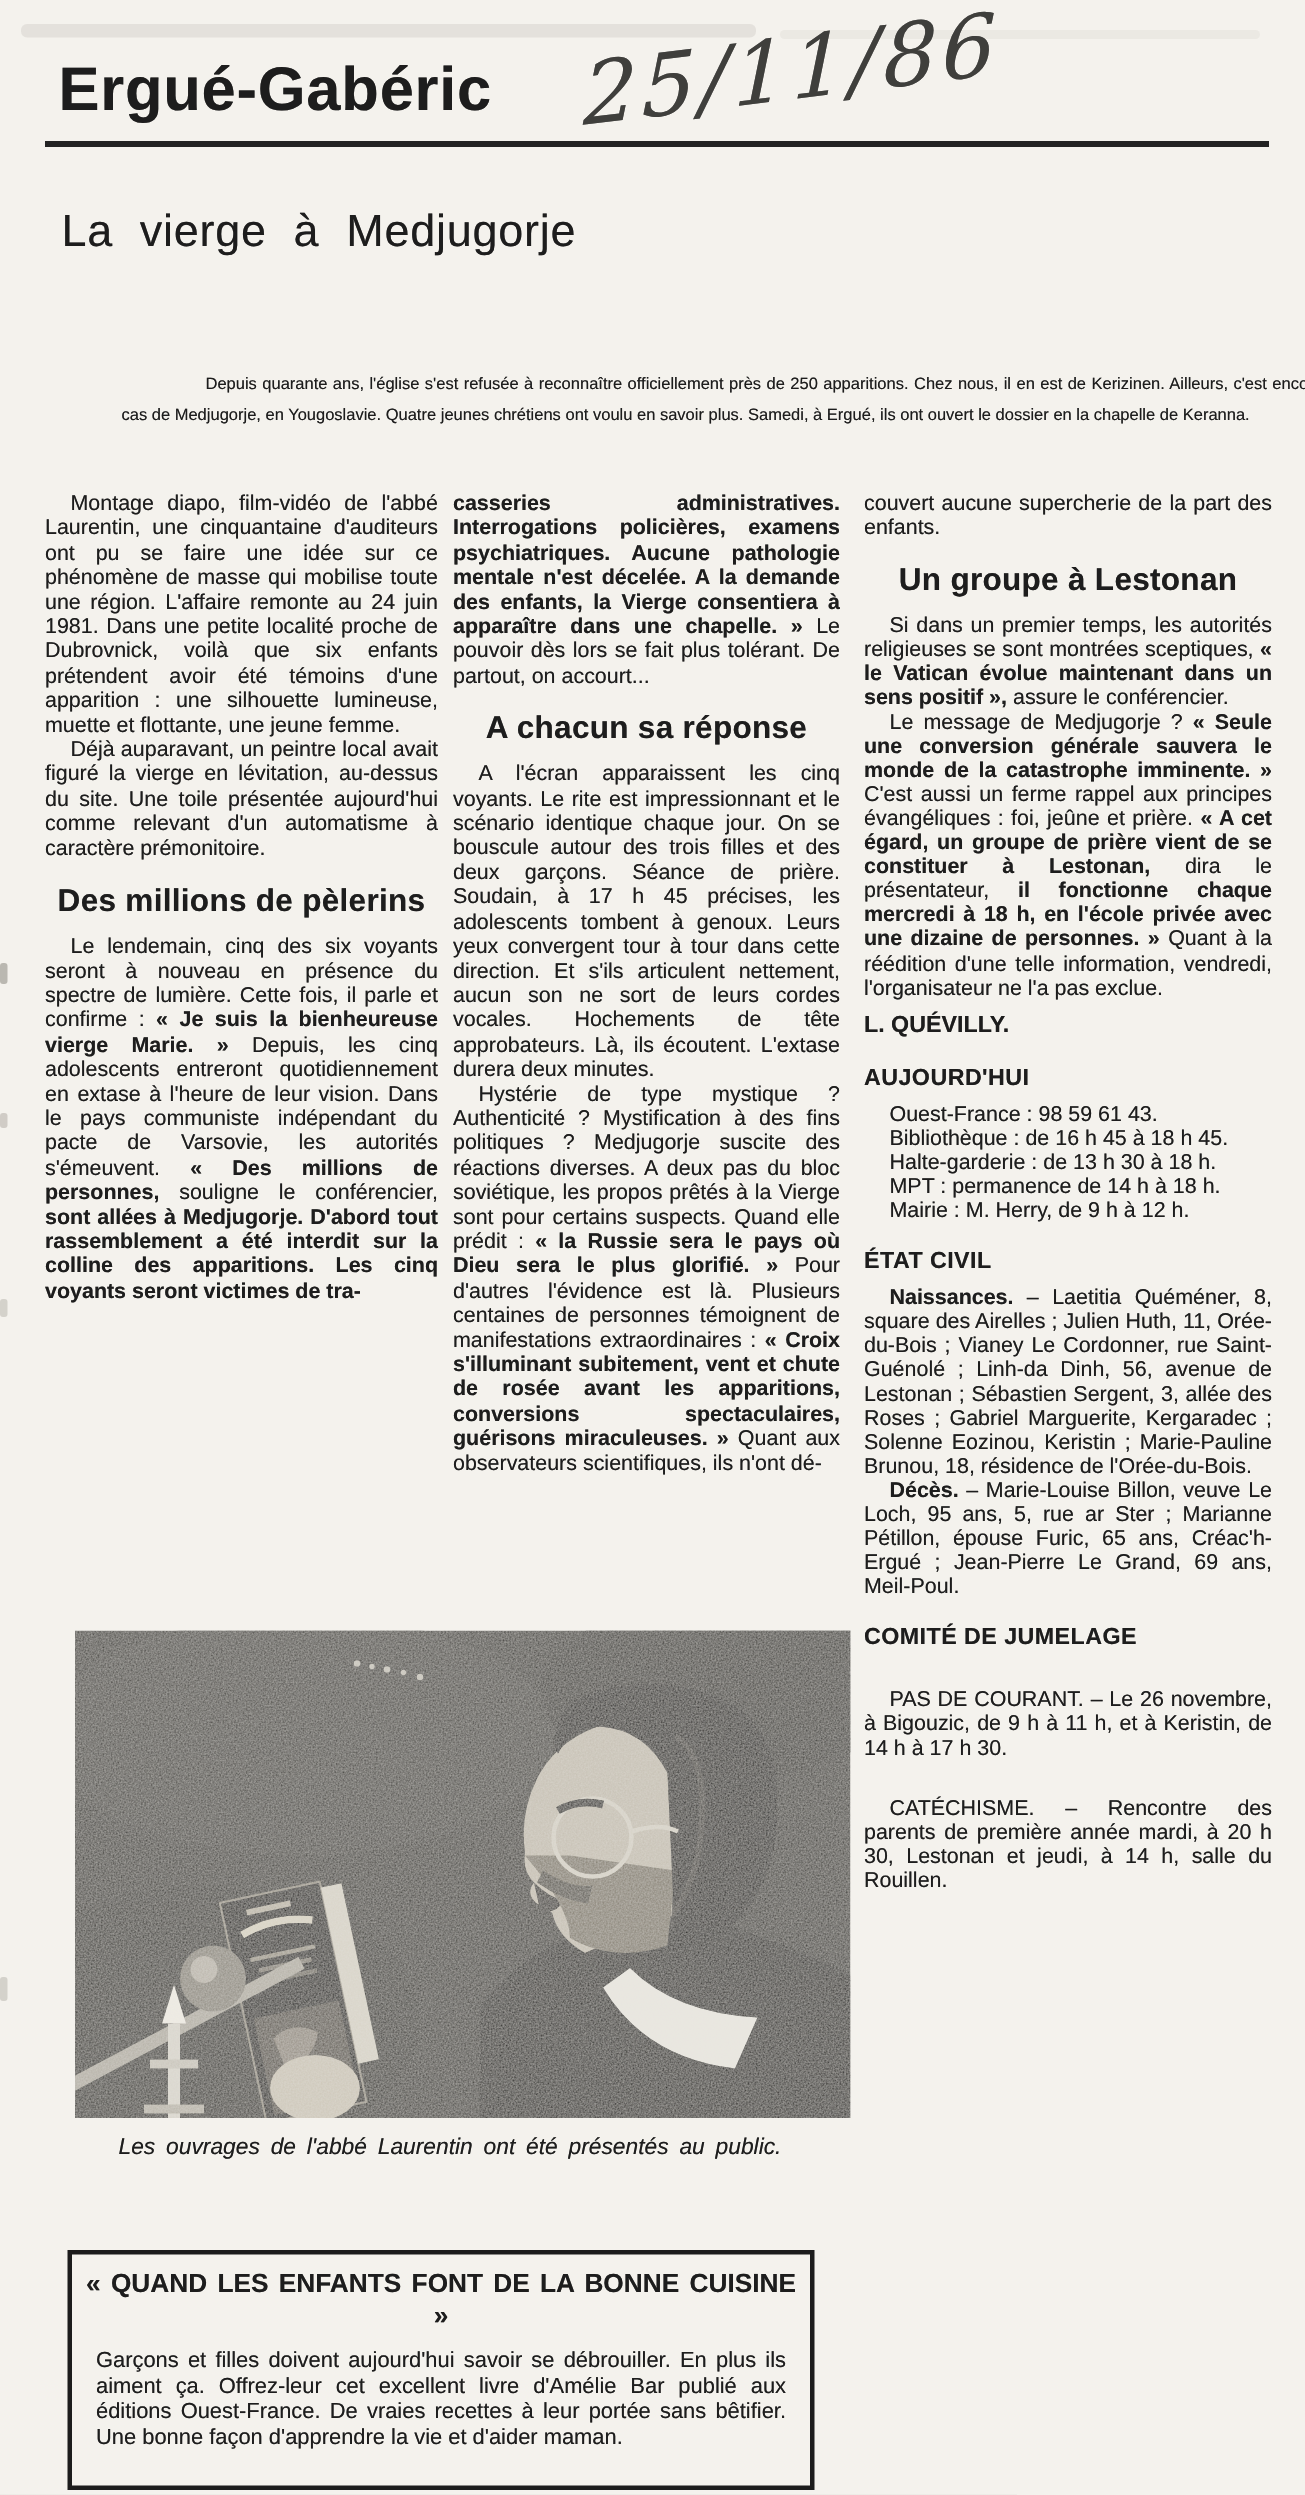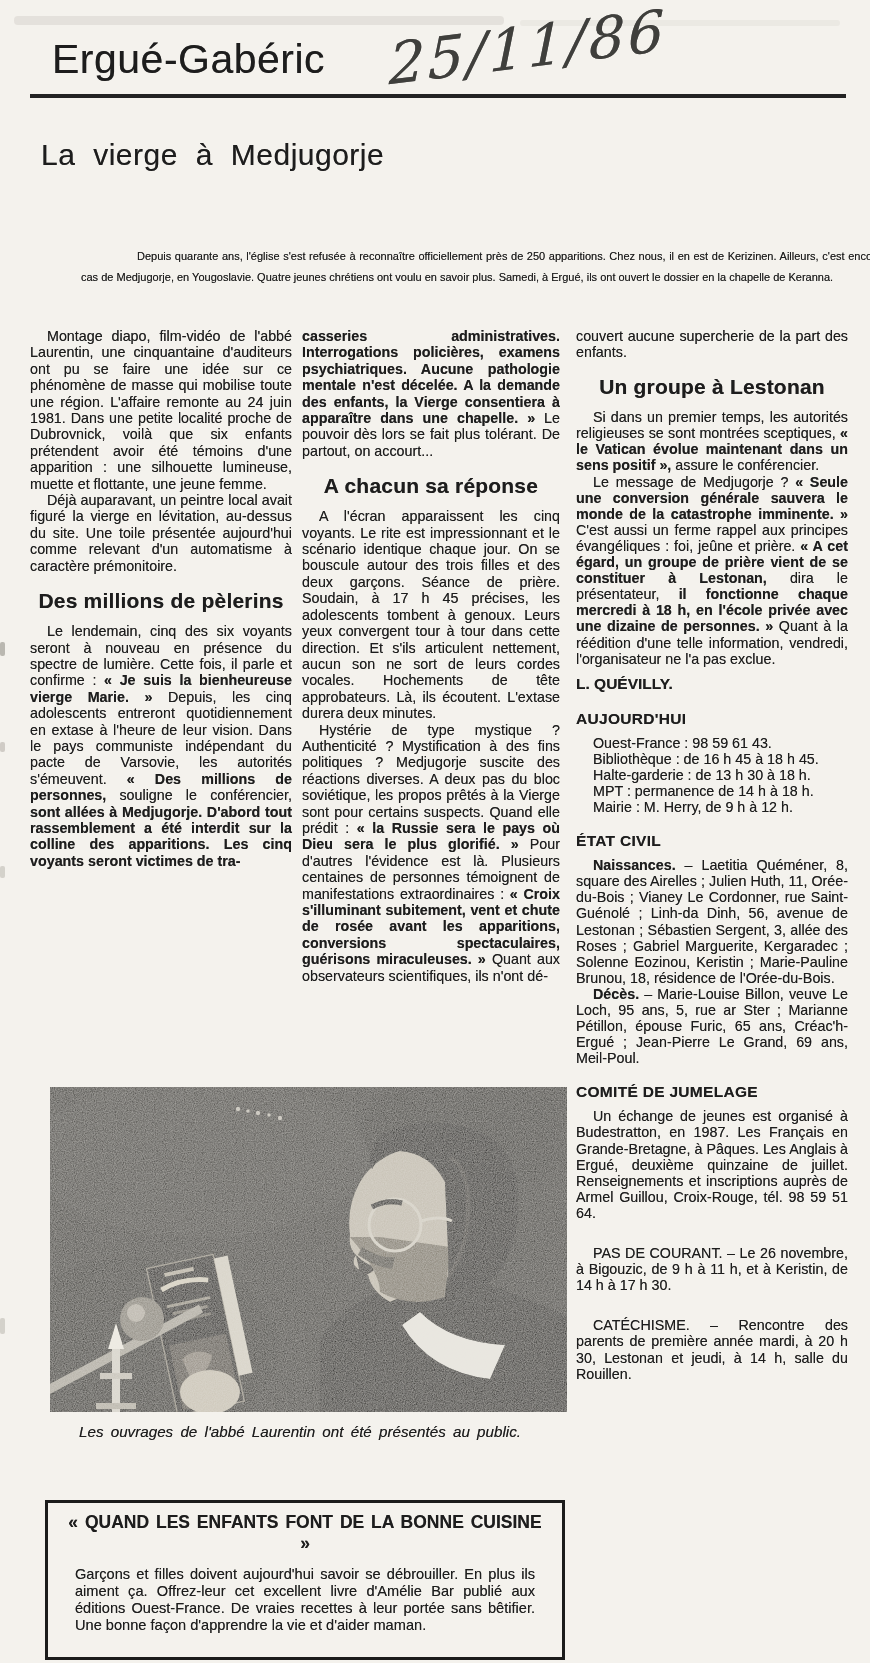--- a/index.html
+++ b/index.html
@@ -7,21 +7,21 @@
     position:relative;width:870px;height:1663px;margin:0 auto;
     background:#f4f2ed;
     font-family:"Liberation Sans", sans-serif;
     color:#1d1d1d;overflow:hidden;
   }
   .inktxt{text-shadow:0 0 .35px rgba(20,20,20,.6);}
   
   .tear{position:absolute;background:#d7d4cd;border-radius:4px;}
   .edge-mark{position:absolute;left:0;width:5px;background:#8b887f;border-radius:2px;opacity:.55;}
   
-  .section-label{position:absolute;left:52px;top:36px;font-size:41px;font-weight:400;letter-spacing:.5px;}
+  .section-label{position:absolute;left:39px;top:36px;font-size:41px;font-weight:700;letter-spacing:.5px;}
   .hand-date{
     position:absolute;left:388px;top:14px;
     font-family:"DejaVu Serif", serif;font-style:italic;
     font-size:57px;color:#30302e;letter-spacing:3px;
     transform:rotate(-7deg) skewX(-8deg);opacity:.92;
   }
   .rule{position:absolute;left:30px;top:94px;width:816px;height:4px;background:#232323;}
   
   .kicker{position:absolute;left:41px;top:138px;font-size:30px;word-spacing:9px;letter-spacing:.5px;}
   .headline{position:absolute;left:32px;top:180px;width:816px;font-size:40px;font-weight:700;letter-spacing:-.5px;white-space:nowrap;}
@@ -43,21 +43,21 @@
   .signature{font-size:15.5px;font-weight:700;text-align:left;margin:8px 22px 0 0;}
   
   .photo{position:absolute;left:50px;top:1087px;width:517px;height:325px;}
   .caption{
     position:absolute;left:40px;top:1423px;width:520px;text-align:center;
     font-style:italic;font-size:15.2px;word-spacing:3px;
   }
   
   .boxed{
     position:absolute;left:45px;top:1500px;width:484px;
-    border:3px solid #1c1c1c;padding:9px 15px 11px;background:#f4f2ed;
+    border:3px solid #1c1c1c;padding:9px 4px 11px;background:#f4f2ed;
   }
   .boxed-title{font-size:17.5px;font-weight:700;text-align:center;margin:0 0 8px;word-spacing:2px;}
   .boxed-body{font-size:14.6px;line-height:17px;text-align:justify;margin:12px;}
 </style>
 </head>
 <body>
 
 <div class="sheet inktxt">
 
   <div class="tear" style="left:14px;top:16px;width:490px;height:9px;opacity:.55;"></div>
@@ -95,21 +95,20 @@
       <div class="secthead">AUJOURD'HUI</div>
       <p class="bp"><span>Ouest-France : 98 59 61 43.</span></p>
       <p class="bp"><span>Bibliothèque : de 16 h 45 à 18 h 45.</span></p>
       <p class="bp"><span>Halte-garderie : de 13 h 30 à 18 h.</span></p>
       <p class="bp"><span>MPT : permanence de 14 h à 18 h.</span></p>
       <p class="bp"><span>Mairie : M. Herry, de 9 h à 12 h.</span></p>
       <div class="secthead">ÉTAT CIVIL</div>
       <p class="bp"><b>Naissances.</b><span> – Laetitia Quéméner, 8, square des Airelles ; Julien Huth, 11, Orée-du-Bois ; Vianey Le Cordonner, rue Saint-Guénolé ; Linh-da Dinh, 56, avenue de Lestonan ; Sébastien Sergent, 3, allée des Roses ; Gabriel Marguerite, Kergaradec ; Solenne Eozinou, Keristin ; Marie-Pauline Brunou, 18, résidence de l'Orée-du-Bois.</span></p>
       <p class="bp"><b>Décès.</b><span> – Marie-Louise Billon, veuve Le Loch, 95 ans, 5, rue ar Ster ; Marianne Pétillon, épouse Furic, 65 ans, Créac'h-Ergué ; Jean-Pierre Le Grand, 69 ans, Meil-Poul.</span></p>
       <div class="secthead">COMITÉ DE JUMELAGE</div>
-      <p class="bp"><span>Un échange de jeunes est organisé à Budestratton, en 1987. Les Français en Grande-Bretagne, à Pâques. Les Anglais à Ergué, deuxième quinzaine de juillet. Renseignements et inscriptions auprès de Armel Guillou, Croix-Rouge, tél. 98 59 51 64.</span></p>
       <p class="bp" style="margin-top: 24px;"><span>PAS DE COURANT. – Le 26 novembre, à Bigouzic, de 9 h à 11 h, et à Keristin, de 14 h à 17 h 30.</span></p>
       <p class="bp" style="margin-top: 24px;"><span>CATÉCHISME. – Rencontre des parents de première année mardi, à 20 h 30, Lestonan et jeudi, à 14 h, salle du Rouillen.</span></p>
     </div>
 
   <svg class="photo" viewBox="0 0 517 325" aria-hidden="true">
     <defs>
       <filter id="grain" x="0" y="0" width="100%" height="100%">
         <feTurbulence type="fractalNoise" baseFrequency="0.9" numOctaves="2" result="n"></feTurbulence>
         <feColorMatrix in="n" type="matrix" values="0 0 0 0 0.8  0 0 0 0 0.78  0 0 0 0 0.74  0 0 0 0.45 0"></feColorMatrix>
         <feComposite operator="over" in2="SourceGraphic"></feComposite>

